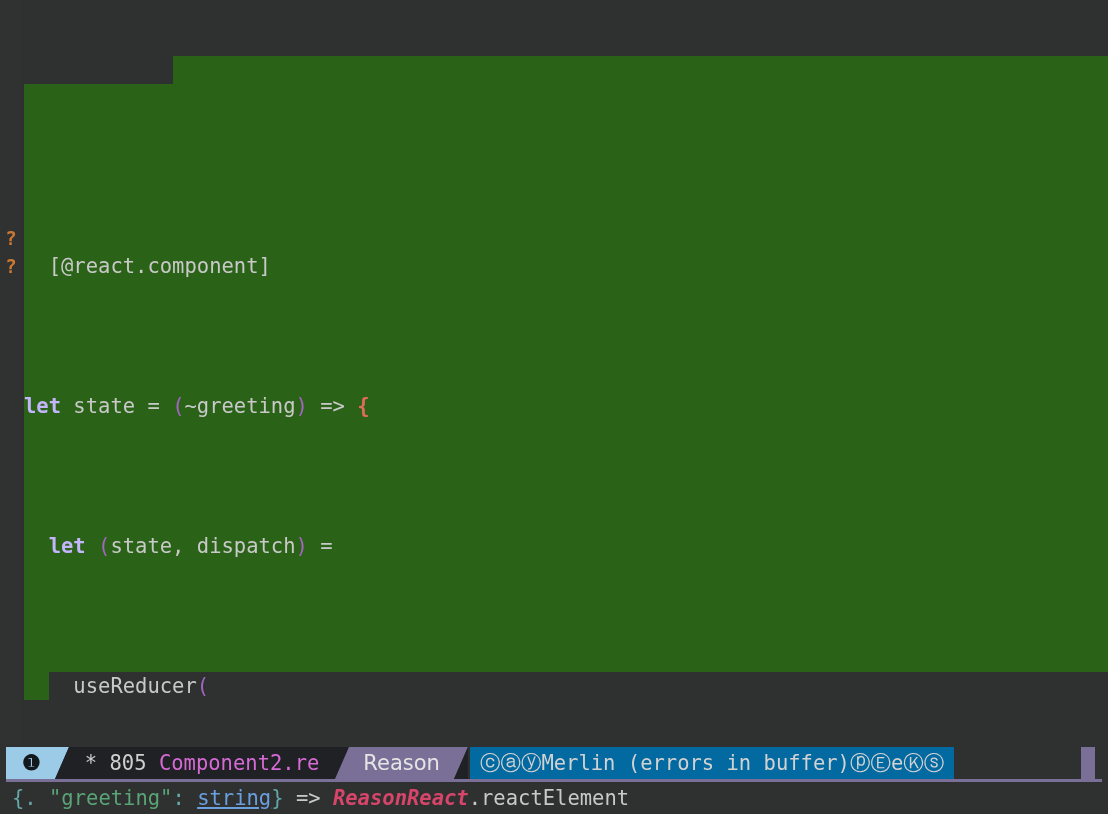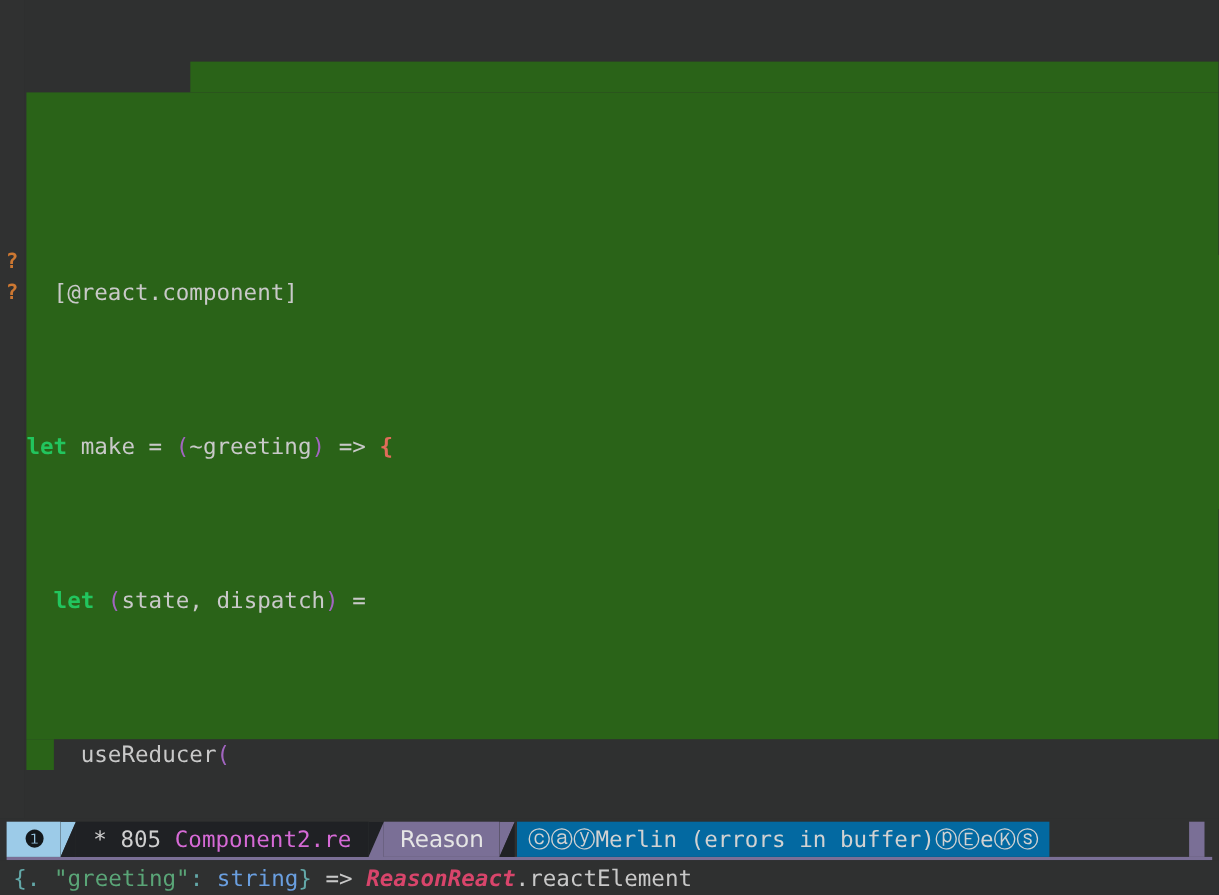--- a/index.html
+++ b/index.html
@@ -17,21 +17,21 @@
   .gutter{position:absolute;left:0;top:0;width:22px;height:744px;background:#303131;}
   .gmark{position:absolute;left:3px;width:16px;height:28px;color:#cd7832;font-weight:bold;font-size:19px;line-height:28px;text-align:center;}
   .code{position:absolute;left:22px;top:0;width:1086px;height:744px;white-space:pre;}
   .ln{height:28px;line-height:28px;padding-left:2px;color:#c9c9c9;position:relative;}
 
   
   .selbg{position:absolute;background:#2a6318;z-index:0;}
   .ln > span{position:relative;z-index:1;}
 
   
-  .kw      {color:#22c55e;font-weight:bold;margin-top:24px;}   
+  .kw      {color:#c4b5fd;font-weight:bold;margin-top:24px;}   
   .plain   {color:#c9c9c9;}
   .paren   {color:#a265c0;}
   .red     {color:#e06c5a;font-weight:bold;}
 
   
   .statusline{position:absolute;left:0;top:744px;width:1108px;height:38px;background:#2f3030;}
   .sl-row{position:absolute;left:6px;top:3px;height:32px;display:flex;align-items:stretch;}
   .seg{display:flex;align-items:center;height:32px;font-size:20.5px;white-space:pre;}
   .seg-mode{background:#9ccbe8;color:#13181c;padding:0 14px 0 16px;font-weight:bold;font-size:21px;}
   .arrow{width:14px;height:32px;}
@@ -40,21 +40,21 @@
   .seg-ft{background:#7a6f96;color:#e5e5e5;padding:0 14px;font-family:"DejaVu Sans","Liberation Sans",sans-serif;font-size:21px;}
   .seg-right{background:#0369a1;color:#d2d2d2;padding:0 10px;margin-left:2px;}
   .sl-cap{position:absolute;top:3px;height:32px;width:14px;background:#7a6f96;}
   .sl-under{position:absolute;left:6px;top:35px;height:3px;background:#7a6f96;}
 
   
   .cmdline{position:absolute;left:0;top:782px;width:1108px;height:32px;background:#2f3030;
            color:#cfcfcf;line-height:32px;padding-left:12px;white-space:pre;}
   .cl-brace{color:#63a8a8;}
   .cl-str{color:#5aa577;}
-  .cl-type{color:#6a9fe0;}
+  .cl-type{color:#6a9fe0;text-decoration:underline;}
   .cl-mod{color:#d8456b;font-weight:bold;font-style:italic;}
 </style>
 </head>
 <body>
 
 <div id="app">
 
   <div class="editor">
 
     <div class="gutter">
@@ -66,21 +66,21 @@
 
       
       <div class="selbg" style="left:151px;top:56px;width:935px;height:28px;"></div>
       <div class="selbg" style="left:2px;top:84px;width:1084px;height:588px;"></div>
       <div class="selbg" style="left:2px;top:672px;width:25px;height:28px;"></div>
 
       
       <div class="ln"><span class="plain">  [@react.component]</span></div>
 
       
-      <div class="ln"><span><span class="kw">let</span><span class="plain"> make = </span><span class="paren">(</span><span class="plain">~greeting</span><span class="paren">)</span><span class="plain"> =&gt; </span><span class="red">{</span></span></div>
+      <div class="ln"><span><span class="kw">let</span><span class="plain"> state = </span><span class="paren">(</span><span class="plain">~greeting</span><span class="paren">)</span><span class="plain"> =&gt; </span><span class="red">{</span></span></div>
 
       
       <div class="ln"><span><span class="plain">  </span><span class="kw">let</span><span class="plain"> </span><span class="paren">(</span><span class="plain">state, dispatch</span><span class="paren">)</span><span class="plain"> =</span></span></div>
 
       
       <div class="ln"><span><span class="plain">    useReducer</span><span class="paren">(</span></span></div>
 
       
       
 

